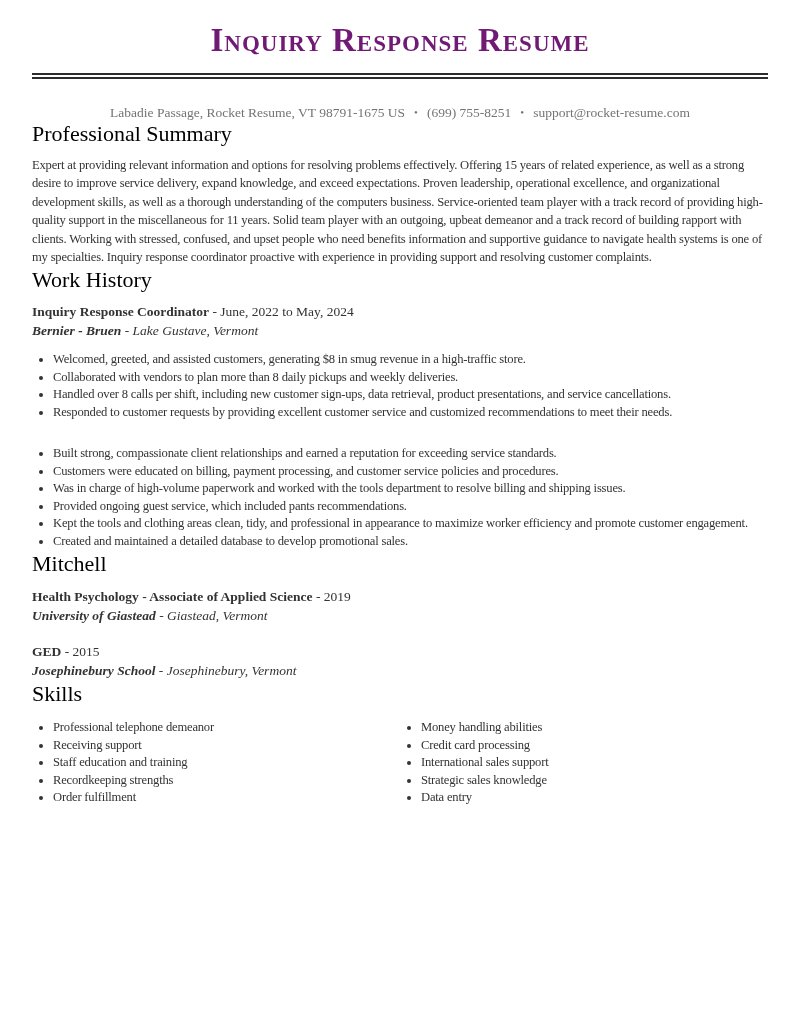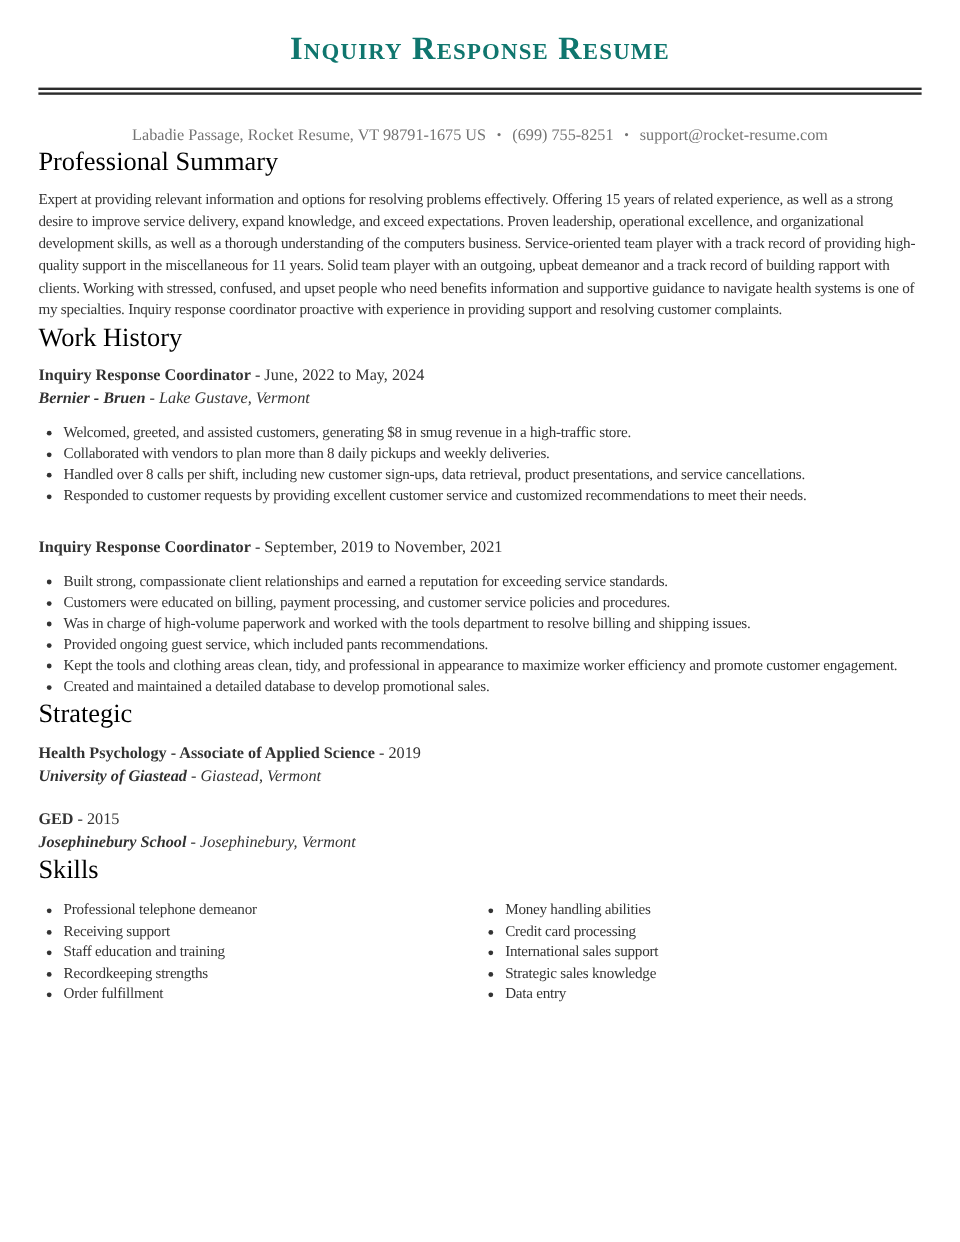--- a/index.html
+++ b/index.html
@@ -11,24 +11,24 @@
     color: #333333;
     overflow: hidden;
   }
   .page { padding: 20px 32px 0 32px; }
 
   .resume-title {
     margin: 0;
     text-align: center;
     font-variant: small-caps;
     font-weight: 700;
-    font-size: 27px;
+    font-size: 33px;
     line-height: 40px;
     letter-spacing: 1px;
-    color: #0f766e;
+    color: #701a75;
   }
   .double-rule {
     border: none;
     border-top: 6px double #2b2b2b;
     margin: 13px 0 0 0;
   }
   .contact {
     margin-top: 26px;
     text-align: center;
     font-size: 13.5px;
@@ -102,32 +102,31 @@
     <p class="line2"><span class="bold">Bernier - Bruen</span><span> - Lake Gustave, Vermont</span></p>
     <ul class="bullets">
       <li>Welcomed, greeted, and assisted customers, generating $8 in smug revenue in a high-traffic store.</li>
       <li>Collaborated with vendors to plan more than 8 daily pickups and weekly deliveries.</li>
       <li>Handled over 8 calls per shift, including new customer sign-ups, data retrieval, product presentations, and service cancellations.</li>
       <li>Responded to customer requests by providing excellent customer service and customized recommendations to meet their needs.</li>
     </ul>
   </div>
 
   <div class="job">
-    <p class="line1"><span class="bold">Inquiry Response Coordinator</span><span> - September, 2019 to November, 2021</span></p>
     <ul class="bullets">
       <li>Built strong, compassionate client relationships and earned a reputation for exceeding service standards.</li>
       <li>Customers were educated on billing, payment processing, and customer service policies and procedures.</li>
       <li>Was in charge of high-volume paperwork and worked with the tools department to resolve billing and shipping issues.</li>
       <li>Provided ongoing guest service, which included pants recommendations.</li>
       <li>Kept the tools and clothing areas clean, tidy, and professional in appearance to maximize worker efficiency and promote customer engagement.</li>
       <li>Created and maintained a detailed database to develop promotional sales.</li>
     </ul>
   </div>
 
-  <h2 class="section-heading sec-education">Strategic</h2>
+  <h2 class="section-heading sec-education">Mitchell</h2>
 
   <div class="edu-entry">
     <p class="line1"><span class="bold">Health Psychology - Associate of Applied Science</span><span> - 2019</span></p>
     <p class="line2"><span class="bold">University of Giastead</span><span> - Giastead, Vermont</span></p>
   </div>
 
   <div class="edu-entry">
     <p class="line1"><span class="bold">GED</span><span> - 2015</span></p>
     <p class="line2"><span class="bold">Josephinebury School</span><span> - Josephinebury, Vermont</span></p>
   </div>

